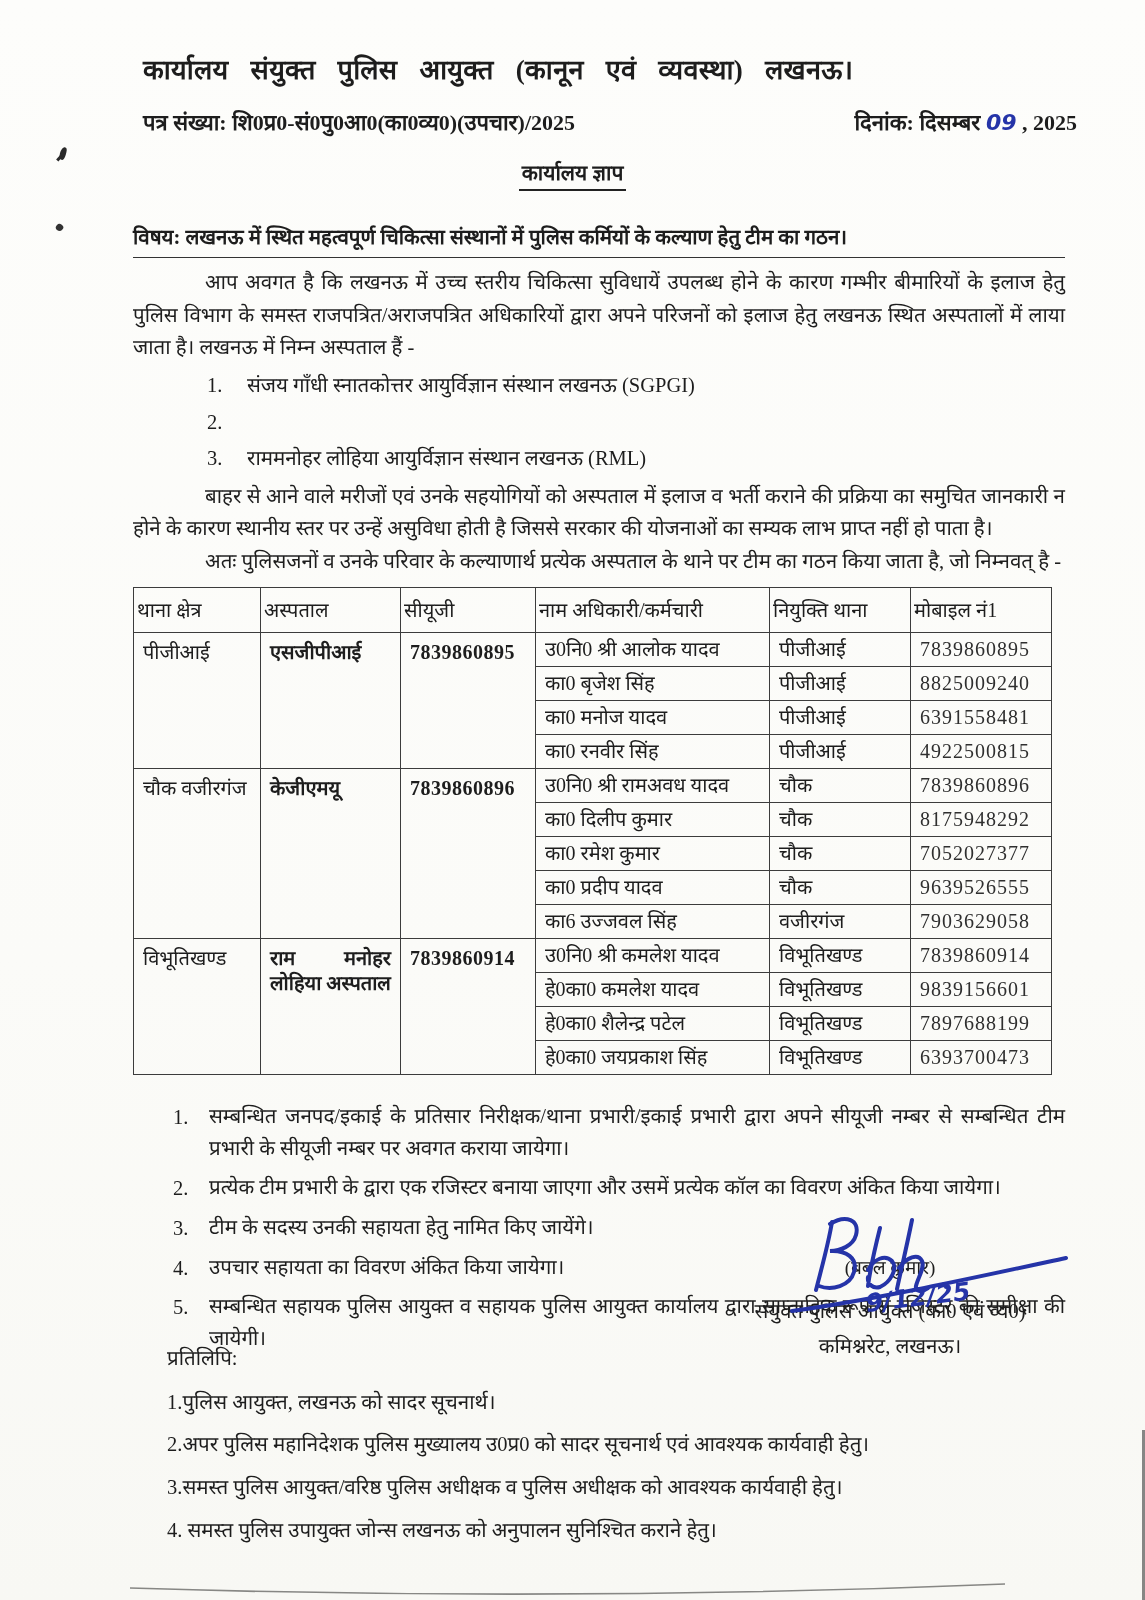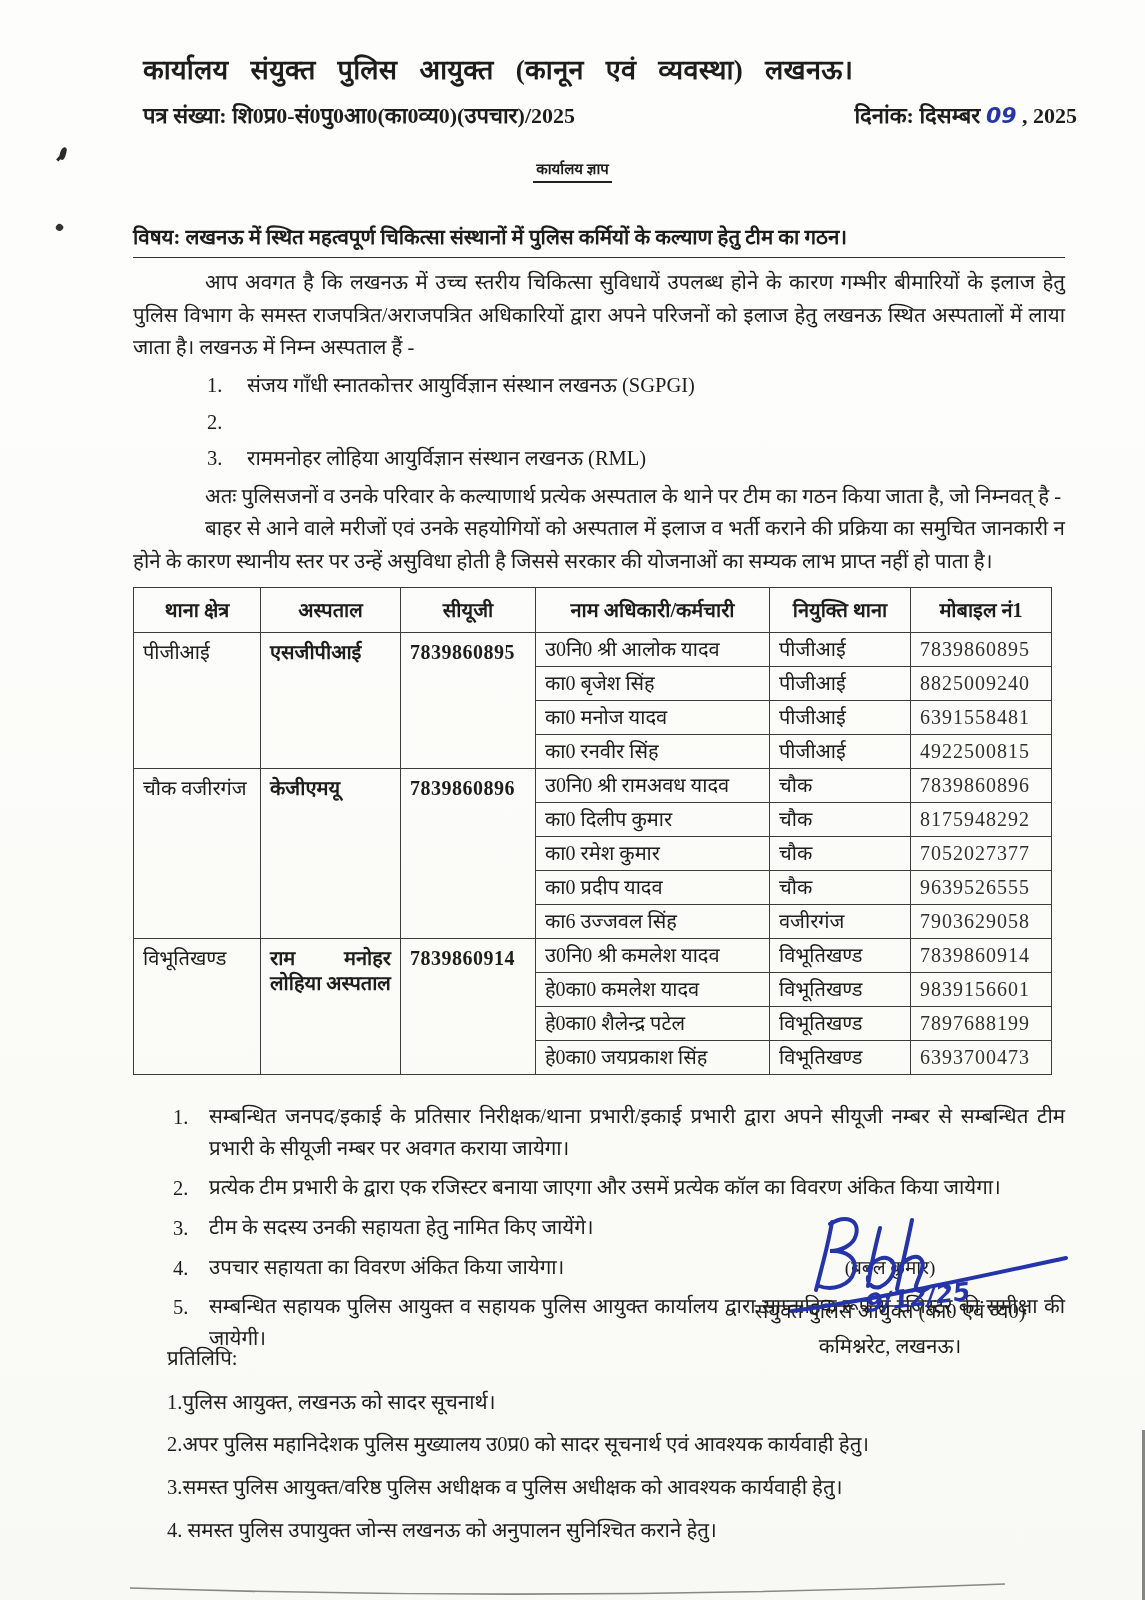--- a/index.html
+++ b/index.html
@@ -6,38 +6,38 @@
   .page {
     position:relative; width:1145px; height:1600px; margin:0 auto;
     background:linear-gradient(180deg,#fdfdfb 0%, #fbfbf8 60%, #f8f8f4 100%);
     font-family:"Liberation Serif","DejaVu Serif",serif;
     color:#1d1d1d; overflow:hidden;
     box-shadow:0 0 6px rgba(0,0,0,.4);
   }
   
   .header { position:absolute; left:143px; right:68px; top:50px; }
   .office-line { font-size:27px; font-weight:700; word-spacing:15px; letter-spacing:.3px; white-space:nowrap; }
-  .meta-row { display:flex; justify-content:space-between; margin-top:12px; font-size:22px; font-weight:700; }
+  .meta-row { display:flex; justify-content:space-between; margin-top:19px; font-size:22px; font-weight:700; }
   .handwrite-blue { color:#2534a8; font-family:"DejaVu Sans",sans-serif; font-style:italic; font-weight:600; }
   .title-row { position:absolute; top:158px; left:0; right:0; text-align:center; }
-  .memo-title { display:inline-block; font-size:15px; font-weight:700; border-bottom:2px solid #222; padding:0 3px 3px; }
+  .memo-title { display:inline-block; font-size:21px; font-weight:700; border-bottom:2px solid #222; padding:0 3px 3px; }
 
   
   .doc-body { position:absolute; left:133px; top:222px; width:932px; font-size:20.5px; line-height:1.6; text-align:justify; }
   .subject { display:block; font-weight:700; border-bottom:1.5px solid #333; padding-bottom:4px; margin-bottom:8px; line-height:1.5; }
   p.para { margin:0; text-indent:72px; }
   .hospital-list { margin:3px 0 3px 74px; }
   .hosp-row { display:flex; line-height:1.78; }
   .hosp-num { width:26px; flex:none; }
   .hosp-text { padding-left:14px; }
 
   
   table.team { border-collapse:collapse; margin-top:9px; width:918px; table-layout:fixed; }
   .team th, .team td { border:1.6px solid #3c3c3c; font-size:20px; overflow:hidden; }
-  .team th { font-weight:700; padding:6px 3px; text-align:center; }
+  .team th { font-weight:400; padding:6px 3px; }
   .team td { padding:3px 9px; line-height:1.25; height:27px; }
   .cell-area,.cell-hospital,.cell-cug { vertical-align:top; padding-top:7px !important; }
   .cell-hospital { font-weight:700; text-align:justify; }
   .cell-cug { font-weight:700; letter-spacing:.5px; }
   .cell-mobile { color:#2f2f2f; letter-spacing:1px; }
 
   
   .instructions { margin-top:26px; padding-left:40px; }
   .instr-row { display:flex; margin-bottom:7px; }
   .instr-num { width:36px; flex:none; }
@@ -103,22 +103,22 @@
       </div>
         <div class="hosp-row">
         <span class="hosp-num">2.</span>
       </div>
         <div class="hosp-row">
         <span class="hosp-num">3.</span>
         <span class="hosp-text">राममनोहर लोहिया आयुर्विज्ञान संस्थान लखनऊ (RML)</span>
       </div>
       </div>
 
+    <p class="para">बाहर से आने वाले मरीजों एवं उनके सहयोगियों को अस्पताल में इलाज व भर्ती कराने की प्रक्रिया का समुचित जानकारी न होने के कारण स्थानीय स्तर पर उन्हें असुविधा होती है जिससे सरकार की योजनाओं का सम्यक लाभ प्राप्त नहीं हो पाता है।</p>
     <p class="para">अतः पुलिसजनों व उनके परिवार के कल्याणार्थ प्रत्येक अस्पताल के थाने पर टीम का गठन किया जाता है, जो निम्नवत् है -</p>
-    <p class="para">बाहर से आने वाले मरीजों एवं उनके सहयोगियों को अस्पताल में इलाज व भर्ती कराने की प्रक्रिया का समुचित जानकारी न होने के कारण स्थानीय स्तर पर उन्हें असुविधा होती है जिससे सरकार की योजनाओं का सम्यक लाभ प्राप्त नहीं हो पाता है।</p>
 
     <table class="team">
       <colgroup>
         <col style="width:127px">
           <col style="width:140px">
           <col style="width:135px">
         <col style="width:234px">
           <col style="width:141px">
           <col style="width:141px">
       </colgroup>

